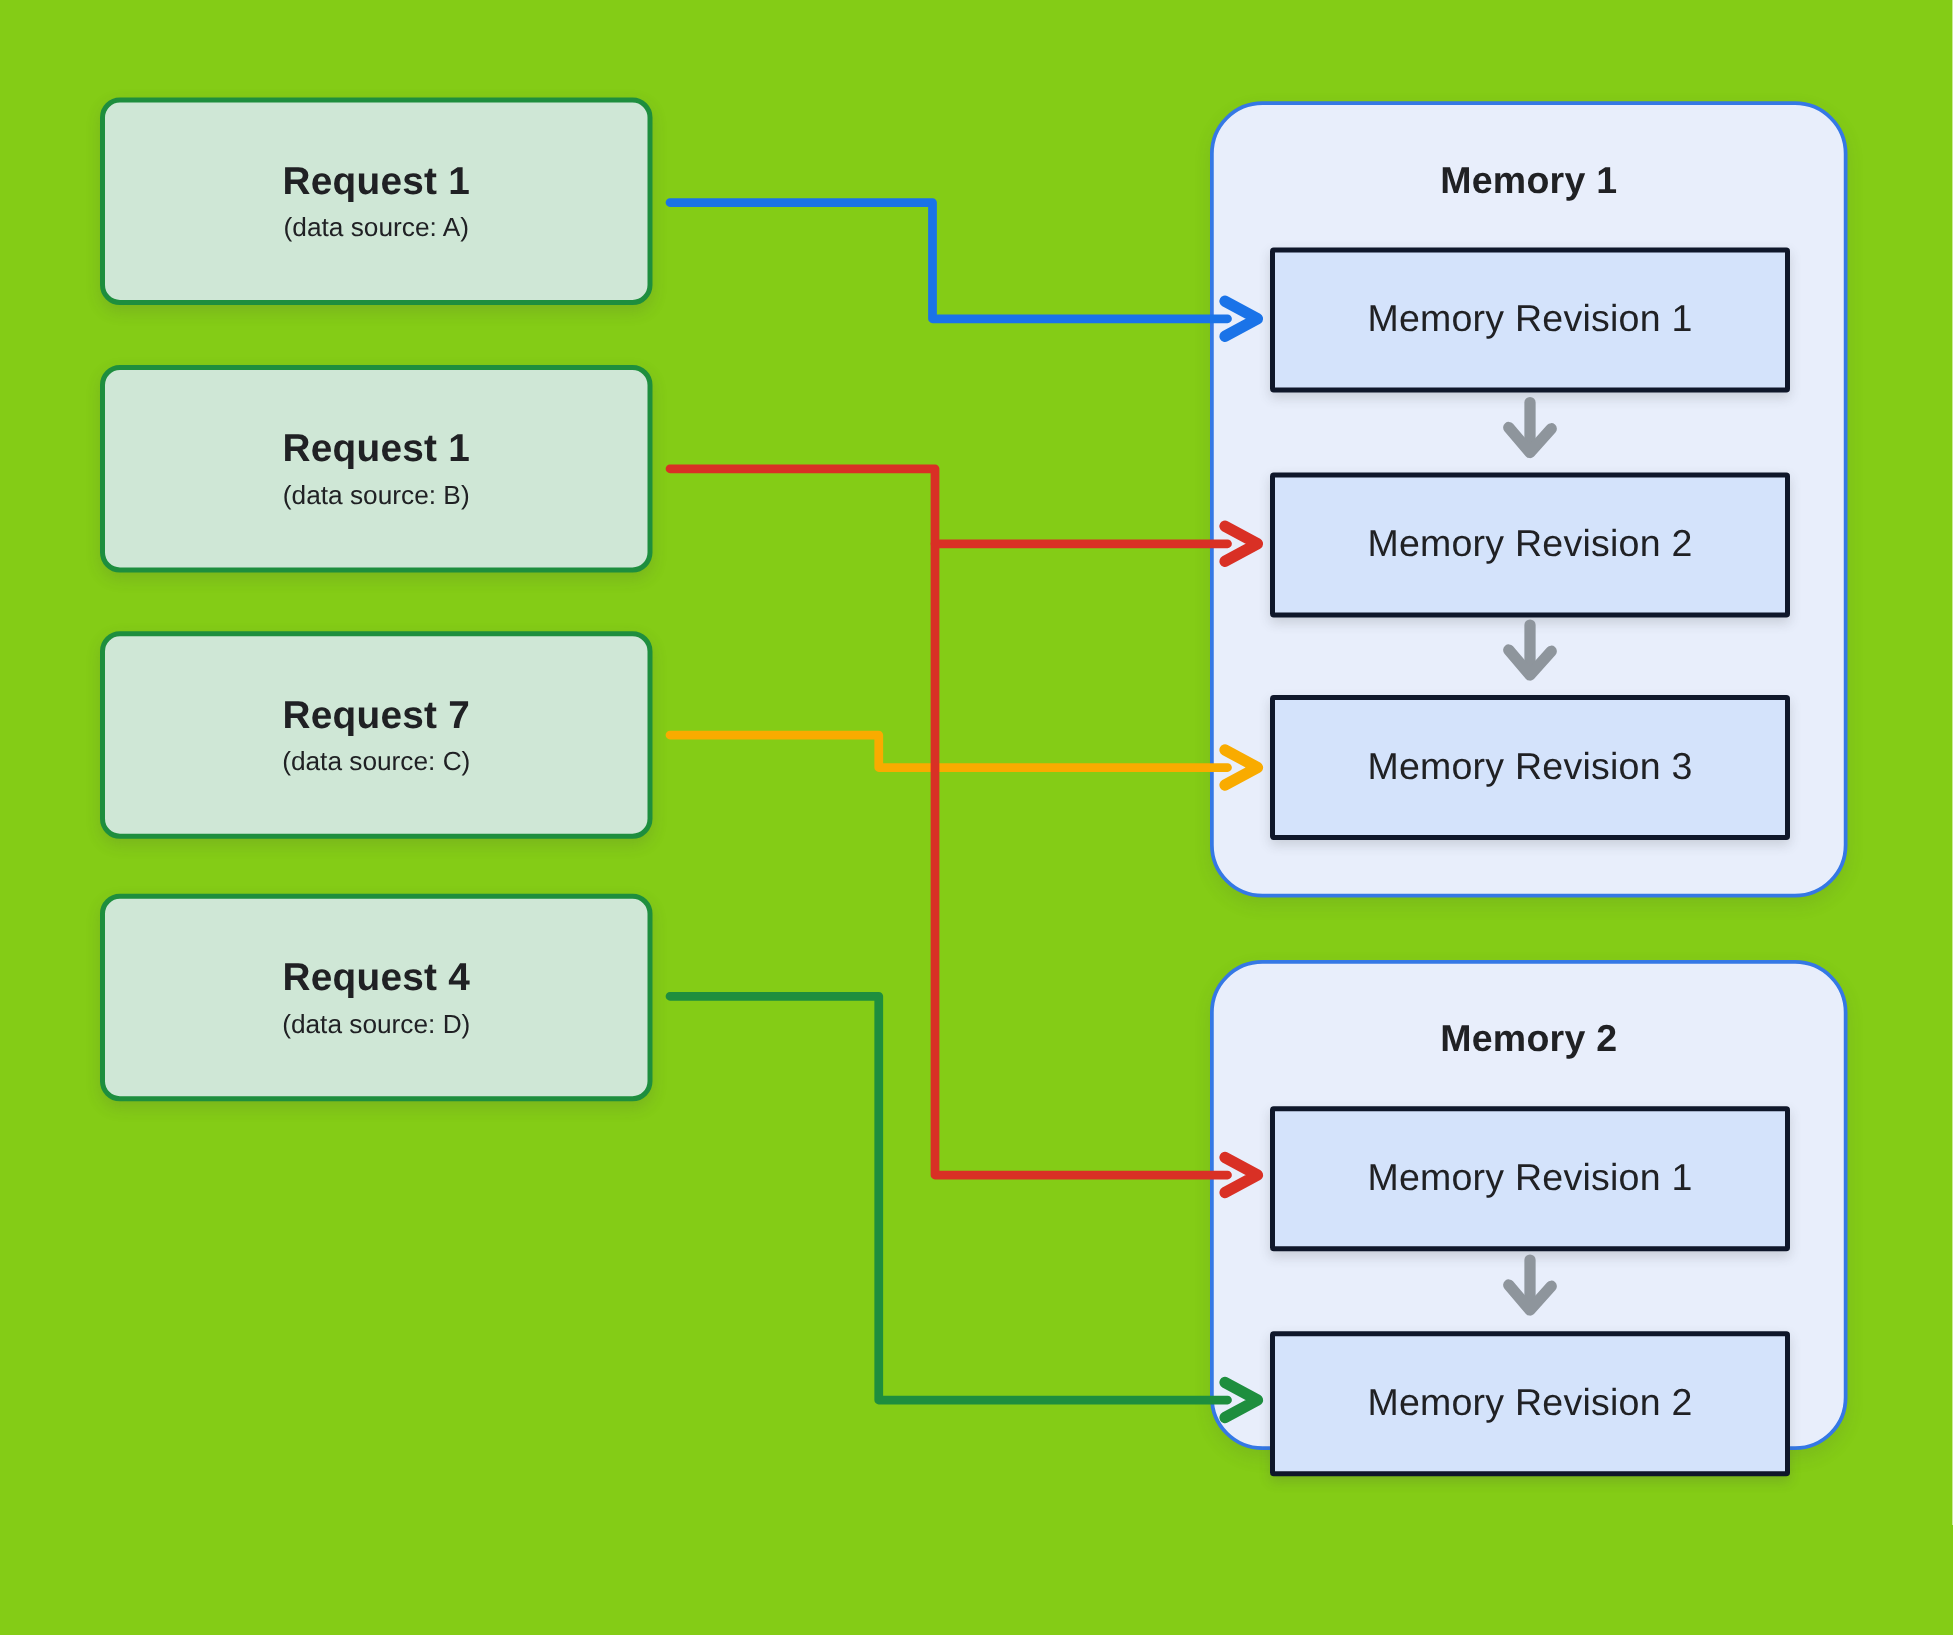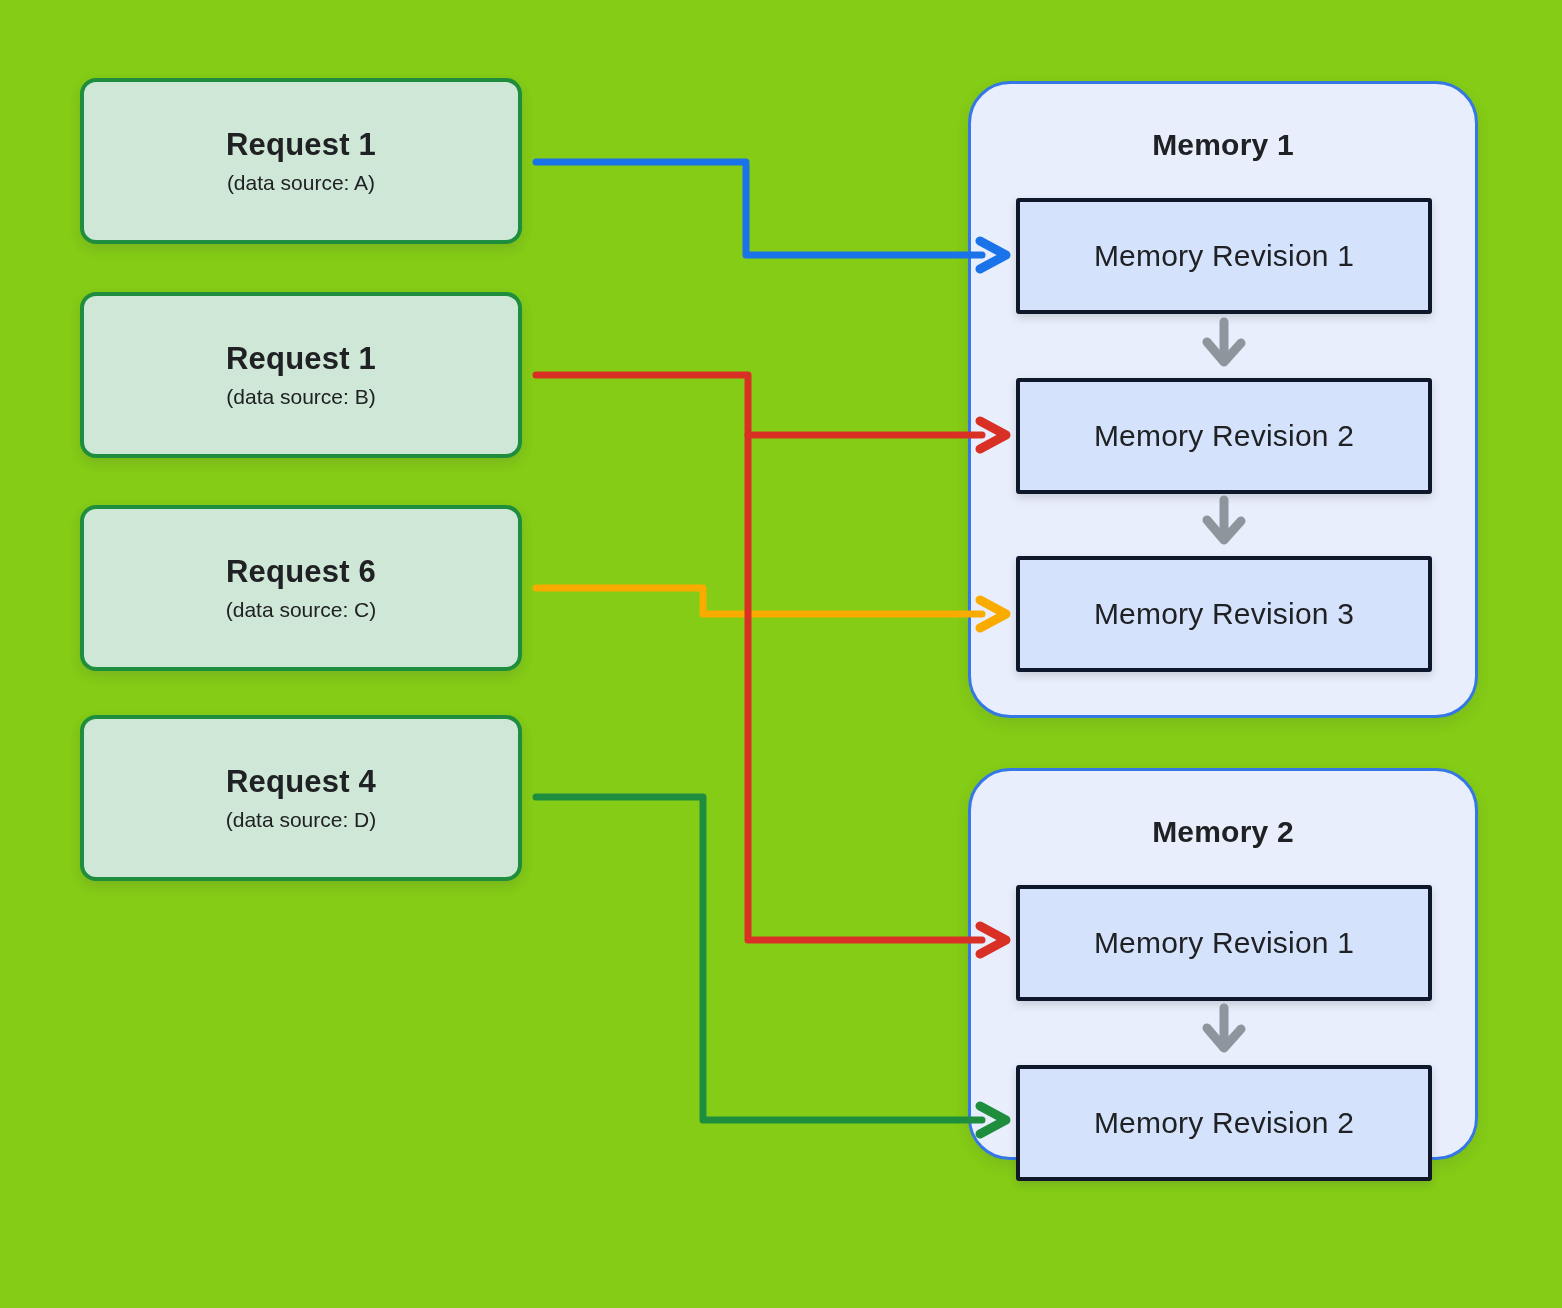--- a/index.html
+++ b/index.html
@@ -125,21 +125,21 @@
 
   <div class="request-box r1">
     <div class="request-title">Request 1</div>
     <div class="request-subtitle">(data source: A)</div>
   </div>
   <div class="request-box r2">
     <div class="request-title">Request 1</div>
     <div class="request-subtitle">(data source: B)</div>
   </div>
   <div class="request-box r3">
-    <div class="request-title">Request 6</div>
+    <div class="request-title">Request 7</div>
     <div class="request-subtitle">(data source: C)</div>
   </div>
   <div class="request-box r4">
     <div class="request-title">Request 4</div>
     <div class="request-subtitle">(data source: D)</div>
   </div>
 
   <div class="memory-panel m1">
     <div class="memory-title">Memory 1</div>
     <div class="revision-box p1">

